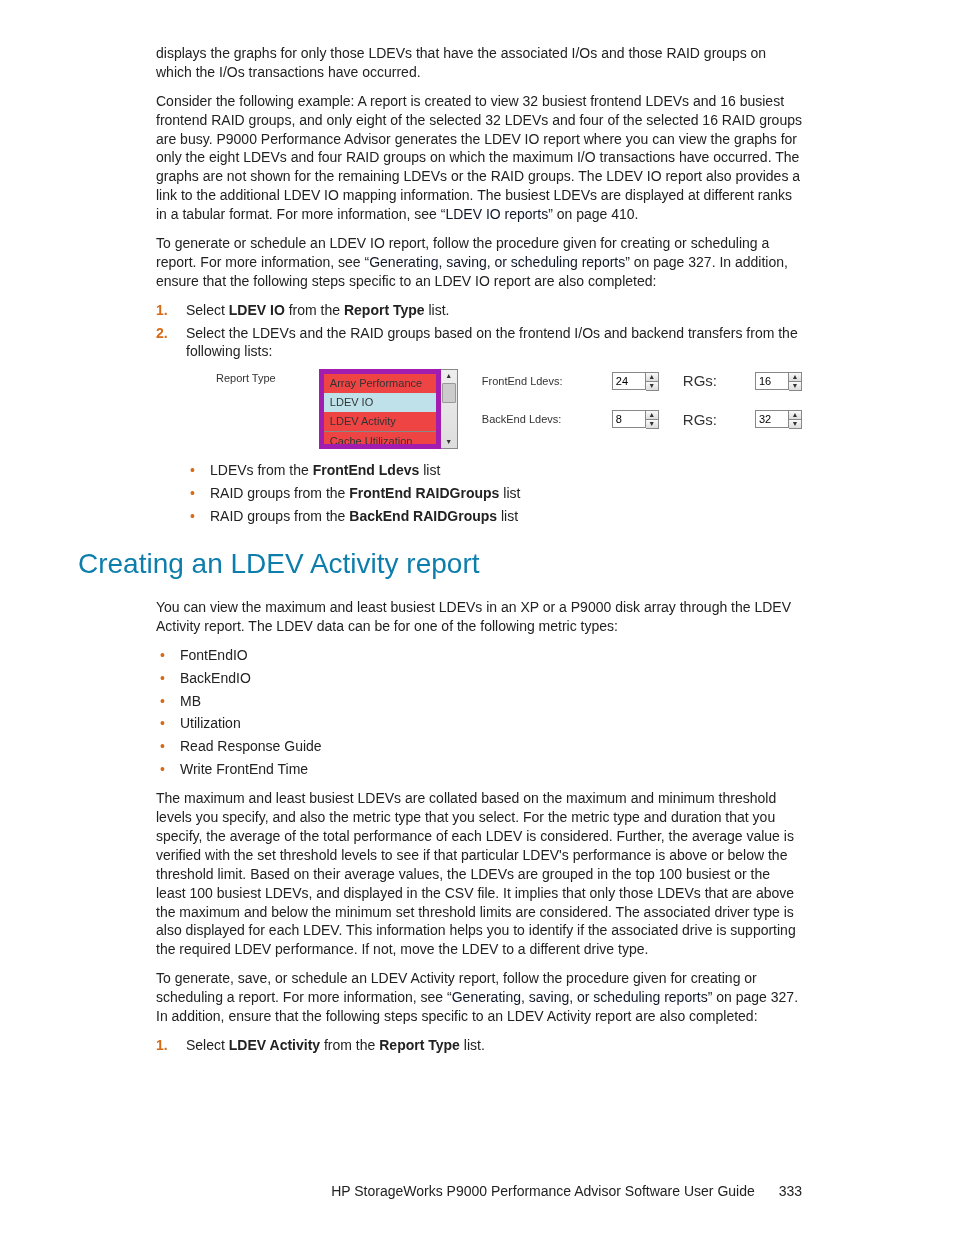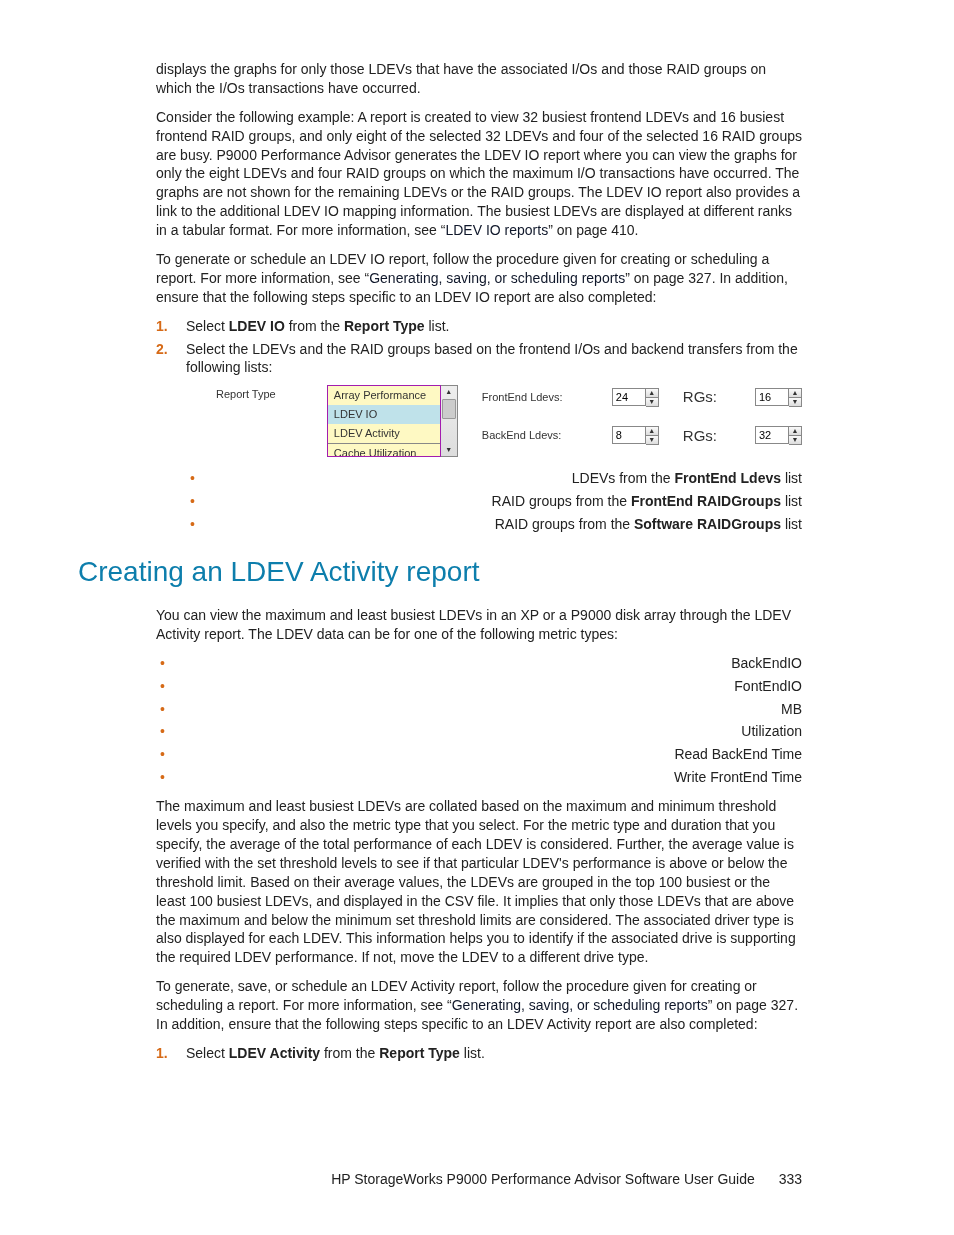--- a/index.html
+++ b/index.html
@@ -6,21 +6,21 @@
     font-family: Arial, Helvetica, sans-serif;
     font-size: 14px;
     color: #222;
     margin: 0;
     background: #fff;
   }
   .page {
     width: 880px;
     min-height: 1235px;
     box-sizing: border-box;
-    padding: 60px 78px 40px 78px;
+    padding: 44px 78px 40px 78px;
     position: relative;
   }
   .content {
     margin-left: 78px;
   }
   p {
     margin: 0 0  0;
     line-height: 1.35;
     font-stretch: condensed;
   }
@@ -40,21 +40,20 @@
   ol.steps > li .num {
     position: absolute;
     left: 0;
     color: #d66a17;
     font-weight: bold;
   }
   ul.bul {
     list-style: none;
     padding: 0;
     margin: 4px 0 10px 28px;
-    text-align: right;
   }
   ul.bul > li {
     position: relative;
     padding-left: 24px;
     margin-bottom: 4px;
     line-height: 1.35;
   }
   ul.bul > li::before {
     content: "•";
     position: absolute;
@@ -66,21 +65,21 @@
   h2.section {
     font-family: Arial, sans-serif;
     font-weight: normal;
     color: #0d7eac;
     font-size: 28px;
     margin: 22px 0 18px -78px;
     font-stretch: condensed;
   }
   .footer {
     position: absolute;
-    bottom: 48px;
+    bottom: 36px;
     right: 78px;
     font-size: 14px;
   }
   .footer .pg { margin-left: 20px; }
 
   
   .ui-recreate {
     margin: 8px 0 12px 30px;
     font-family: Tahoma, Arial, sans-serif;
     font-size: 11px;
@@ -94,23 +93,23 @@
     padding-top: 2px;
     font-size: 11px;
   }
   .listbox-wrap {
     display: flex;
     align-items: stretch;
   }
   .listbox {
     width: 112px;
     height: 70px;
-    border: 1px solid #a21caf;
+    border: 5px solid #a21caf;
     overflow: hidden;
-    background: #fef9c3;
+    background: #ef4444;
   }
   .listbox .opt {
     padding: 2px 6px;
     border-bottom: 0;
     white-space: nowrap;
   }
   .listbox .opt.sel {
     background: #bfe2ea;
   }
   .scrollbar {
@@ -272,35 +271,35 @@
                     </div>
                   </div>
               </div>
             </div>
           </div>
         </div>
 
         <ul class="bul" style="margin-left:0">
           <li><span>LDEVs from the </span><b>FrontEnd Ldevs</b><span> list</span></li>
           <li><span>RAID groups from the </span><b>FrontEnd RAIDGroups</b><span> list</span></li>
-          <li><span>RAID groups from the </span><b>Software RAIDGroups</b><span> list</span></li>
+          <li><span>RAID groups from the </span><b>BackEnd RAIDGroups</b><span> list</span></li>
         </ul>
       </li>
     </ol>
 
     <h2 class="section">Creating an LDEV Activity report</h2>
 
     <p class="para">You can view the maximum and least busiest LDEVs in an XP or a P9000 disk array through the LDEV Activity report. The LDEV data can be for one of the following metric types:</p>
 
     <ul class="bul" style="margin-left:0">
+      <li>FontEndIO</li>
       <li>BackEndIO</li>
-      <li>FontEndIO</li>
       <li>MB</li>
       <li>Utilization</li>
-      <li>Read BackEnd Time</li>
+      <li>Read Response Guide</li>
       <li>Write FrontEnd Time</li>
     </ul>
 
     <p class="para">The maximum and least busiest LDEVs are collated based on the maximum and minimum threshold levels you specify, and also the metric type that you select. For the metric type and duration that you specify, the average of the total performance of each LDEV is considered. Further, the average value is verified with the set threshold levels to see if that particular LDEV's performance is above or below the threshold limit. Based on their average values, the LDEVs are grouped in the top 100 busiest or the least 100 busiest LDEVs, and displayed in the CSV file. It implies that only those LDEVs that are above the maximum and below the minimum set threshold limits are considered. The associated driver type is also displayed for each LDEV. This information helps you to identify if the associated drive is supporting the required LDEV performance. If not, move the LDEV to a different drive type.</p>
 
     <p class="para">
       <span>To generate, save, or schedule an LDEV Activity report, follow the procedure given for creating or scheduling a report. For more information, see “</span><span class="link">Generating, saving, or scheduling reports</span><span>” on page 327. In addition, ensure that the following steps specific to an LDEV Activity report are also completed:</span>
     </p>
 
     <ol class="steps">

